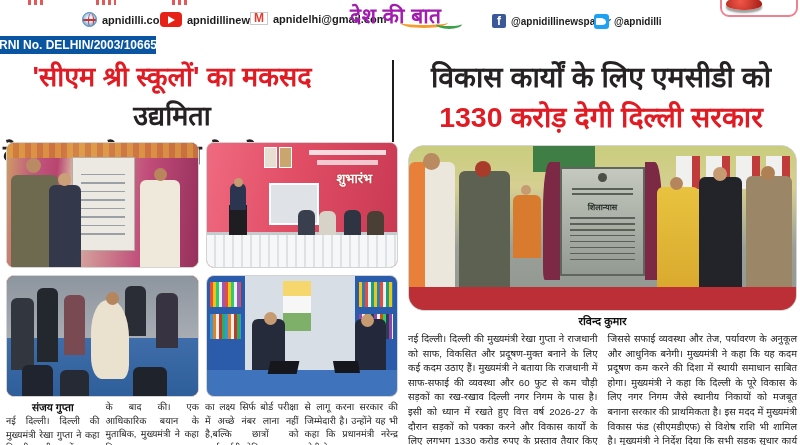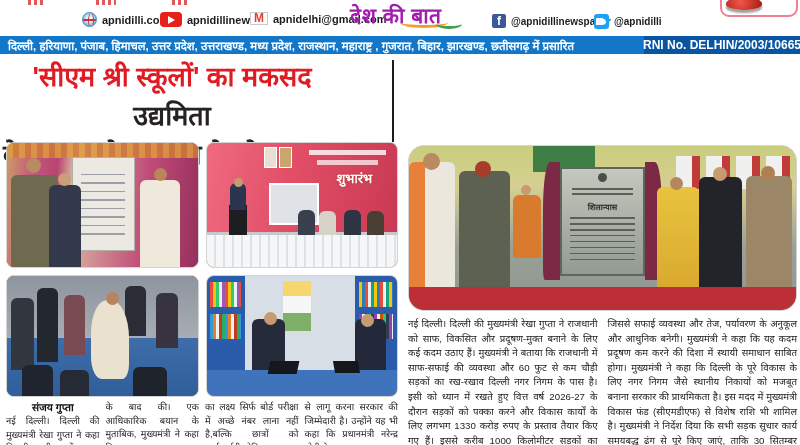--- a/index.html
+++ b/index.html
@@ -85,29 +85,32 @@
   </div>
   <div class="social-item" style="left:594px;top:14px;font-size:10px">
     <span class="ico-tw"></span>
     <span>@apnidilli</span>
   </div>
   <div class="promo-box">
     <div class="promo-blob"></div>
   </div>
 
   <div class="circ-bar">
-    <div class="circ-left">दिल्ली, हरियाणा, पंजाब, हिमाचल, उत्तर प्रदेश, उत्तराखण्ड, मध्य प्रदेश, राजस्थान, महाराष्ट्र , गुजरात, बिहार, झारखण्ड, छतीसगढ़ में प्रसारित</div>
     <div class="circ-rni">RNI No. DELHIN/2003/10665</div>
   </div>
 
   <div class="hl-left">
     <span class="red">'सीएम श्री स्कूलों' का मकसद</span><span> उद्यमिता</span><br>
     <span>के अवसर पैदा करना है : रेखा गुप्ता</span>
   </div>
   <div class="divider"></div>
+  <div class="hl-right">
+    <span>विकास कार्यों के लिए एमसीडी को</span><br>
+    <span class="red">1330 करोड़ देगी दिल्ली सरकार</span>
+  </div>
 
   <div class="pgrid">
 
     <div class="photo">
       <div class="abs" style="inset:0;background:linear-gradient(95deg,#cd9d66 0%,#c2577f 14%,#b84570 26%,#d9b5a2 34%,#c04b79 72%,#96305c 100%)"></div>
       <div class="abs" style="left:0;top:0;width:100%;height:12%;background:repeating-linear-gradient(90deg,#e09b3d 0 6px,#cf7a38 6px 12px);opacity:.85"></div>
       <div class="abs" style="left:34%;top:11%;width:33%;height:76%;background:#ece9e2;border:1px solid #b3b0a8">
         <div class="abs" style="left:14%;top:10%;right:14%;bottom:10%;background:repeating-linear-gradient(180deg,rgba(0,0,0,0) 0 7px,#9aa0a6 7px 8.5px)"></div>
       </div>
       <div class="bod" style="left:2%;bottom:0;width:25%;height:74%;background:#6e6a4f"></div>
@@ -203,19 +206,20 @@
     <div class="bod" style="left:64%;bottom:13%;width:11%;height:62%;background:linear-gradient(180deg,#e8c33f,#d9a92e)"></div>
     <div class="head" style="left:67.5%;top:19%;width:13px;height:13px;background:#b5855e"></div>
     <div class="bod" style="left:75%;bottom:13%;width:11%;height:68%;background:#23242a"></div>
     <div class="head" style="left:78.5%;top:13%;width:14px;height:14px"></div>
     <div class="bod" style="left:87%;bottom:12%;width:12%;height:70%;background:#9c8668"></div>
     <div class="head" style="left:91%;top:12%;width:14px;height:14px;background:#b08055"></div>
     <div class="abs" style="left:0;bottom:0;width:100%;height:14%;background:#bd2f36"></div>
   </div>
 
   <div class="rtext">
+    <div class="rbyline">रविन्द कुमार</div>
     <div class="rcols">
       <div class="rcol">नई दिल्ली। दिल्ली की मुख्यमंत्री रेखा गुप्ता ने राजधानी को साफ, विकसित और प्रदूषण-मुक्त बनाने के लिए कई कदम उठाए हैं। मुख्यमंत्री ने बताया कि राजधानी में साफ-सफाई की व्यवस्था और 60 फुट से कम चौड़ी सड़कों का रख-रखाव दिल्ली नगर निगम के पास है। इसी को ध्यान में रखते हुए वित्त वर्ष 2026-27 के दौरान सड़कों को पक्का करने और विकास कार्यों के लिए लगभग 1330 करोड़ रुपए के प्रस्ताव तैयार किए गए हैं। इससे करीब 1000 किलोमीटर सड़कों का निर्माण, मरम्मत और सुदृढ़ीकरण किया जाएगा। यह पहल विशेष रूप से धूल प्रदूषण को नियंत्रित करने के लिए महत्वपूर्ण मानी जा रही है।</div>
       <div class="rcol">जिससे सफाई व्यवस्था और तेज, पर्यावरण के अनुकूल और आधुनिक बनेगी। मुख्यमंत्री ने कहा कि यह कदम प्रदूषण कम करने की दिशा में स्थायी समाधान साबित होगा। मुख्यमंत्री ने कहा कि दिल्ली के पूरे विकास के लिए नगर निगम जैसे स्थानीय निकायों को मजबूत बनाना सरकार की प्राथमिकता है। इस मदद में मुख्यमंत्री विकास फंड (सीएमडीएफ) से विशेष राशि भी शामिल है। मुख्यमंत्री ने निर्देश दिया कि सभी सड़क सुधार कार्य समयबद्ध ढंग से पूरे किए जाएं, ताकि 30 सितम्बर 2026 तक प्रमुख परियोजनाओं का निष्पादन सुनिश्चित हो सके। मुख्यमंत्री ने नगर निगम के प्राथमिक स्कूलों को बेहतर बनाने के लिए,</div>
     </div>
   </div>
 
 </div>
 
 </body></html>

